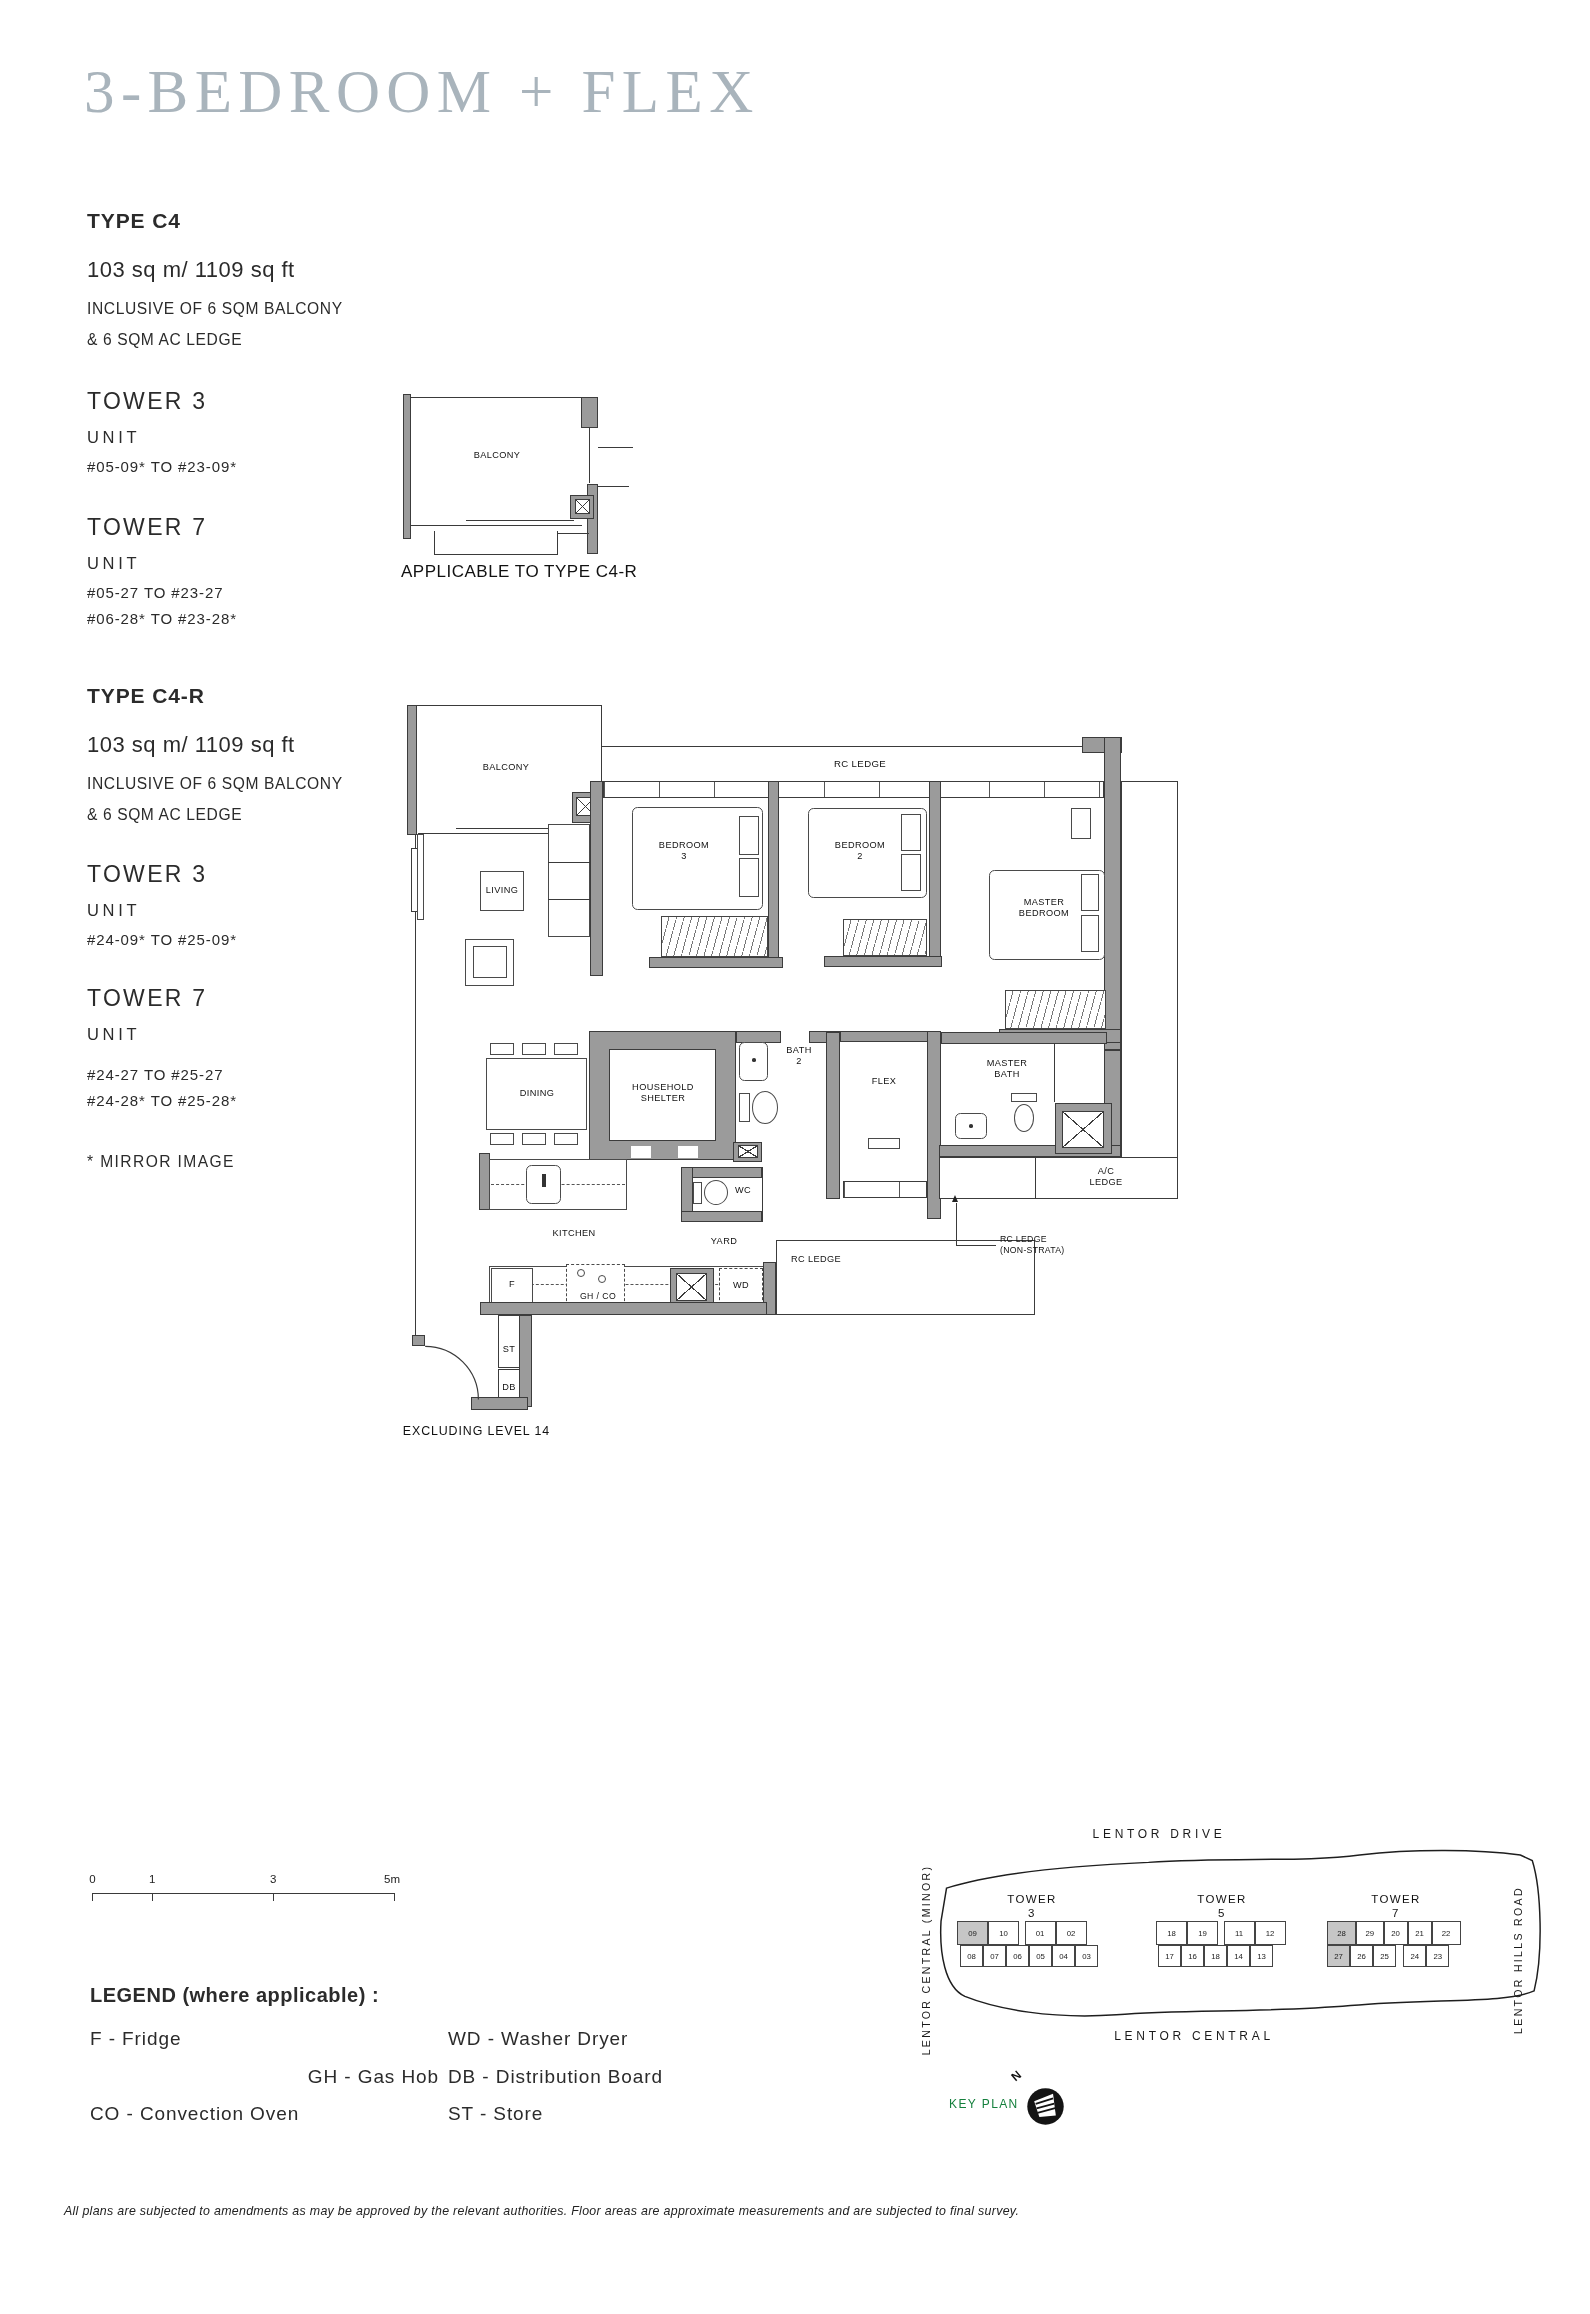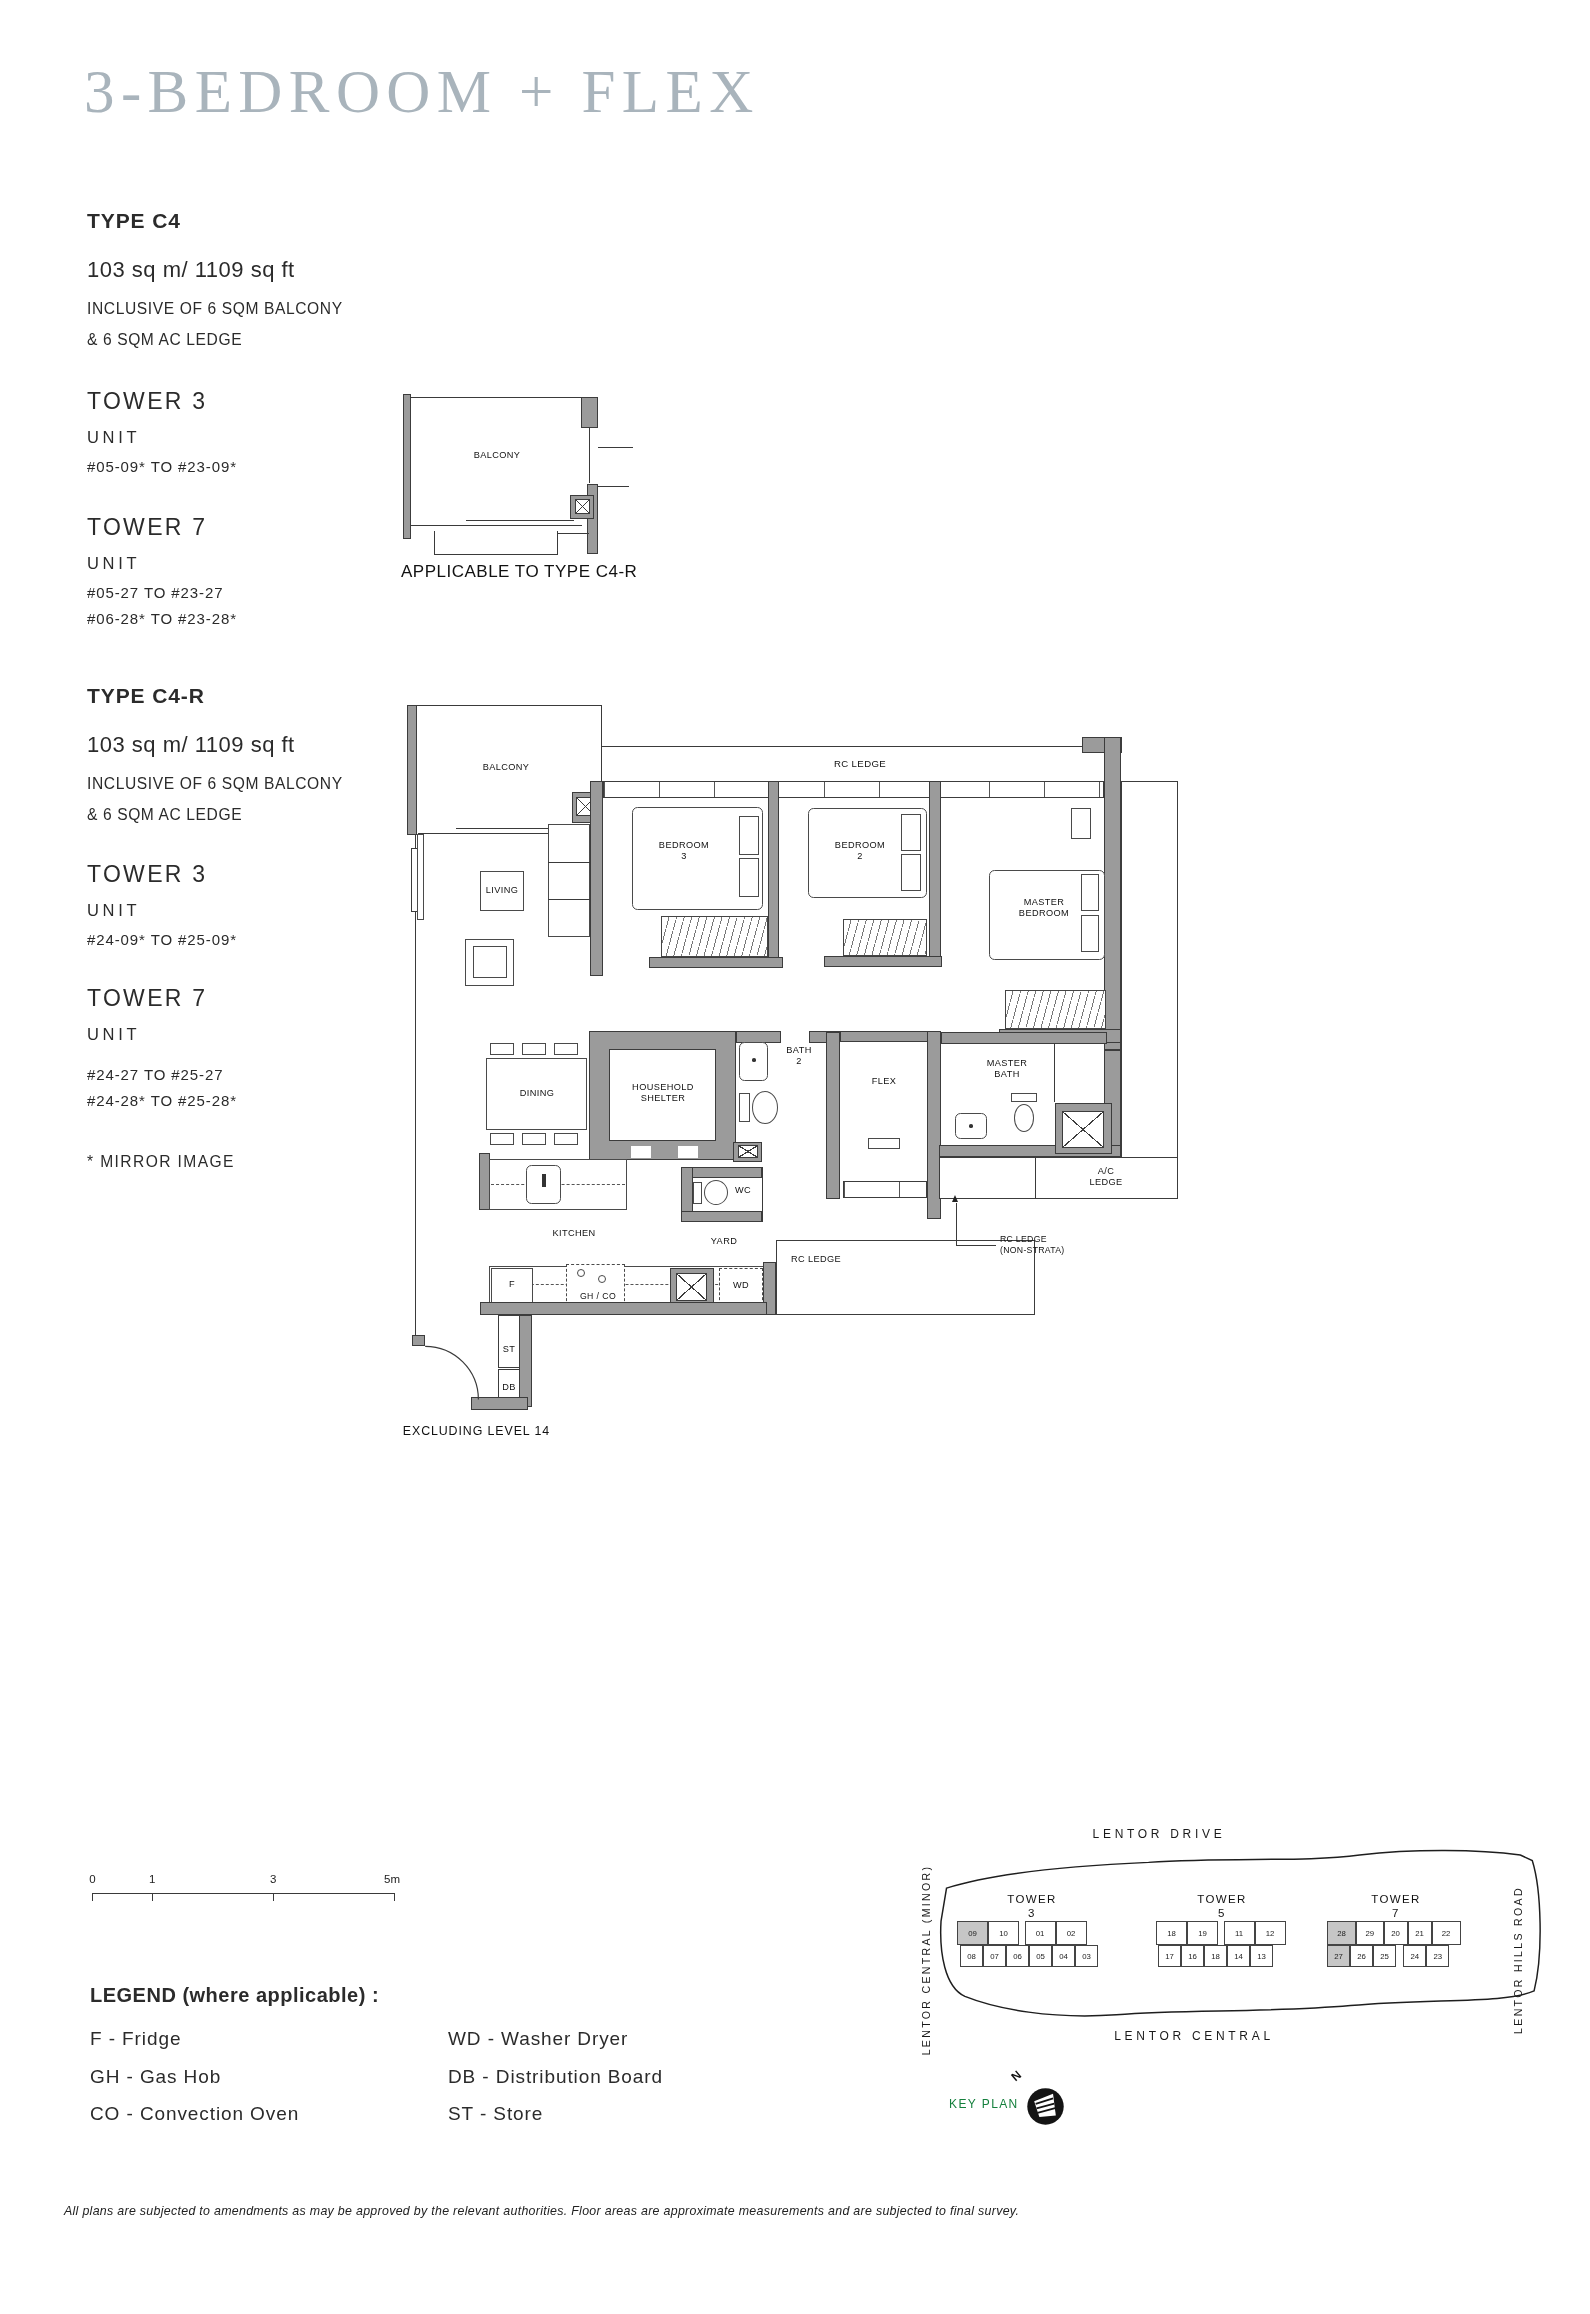--- a/index.html
+++ b/index.html
@@ -277,21 +277,21 @@
     <div class="lv" style="left:0;top:20px;height:8.3px;"></div>
     <div class="lv" style="left:60px;top:20px;height:8.3px;"></div>
     <div class="lv" style="left:181px;top:20px;height:8.3px;"></div>
     <div class="lv" style="left:302px;top:20px;height:8.3px;"></div>
   </div>
 
   <div class="abs" style="left:90px;top:1984px;">
     <div class="leg-h">LEGEND (where applicable) :</div>
     <div class="abs" style="left:0;top:44px;width:349px;">
       <div class="leg-i" style="margin-top:0;">F - Fridge</div>
-      <div class="leg-i" style="margin-top:15.6px;">GH - Gas Hob</div>
+      <div class="leg-i" style="margin-top:15.6px;text-align:right;">GH - Gas Hob</div>
       <div class="leg-i" style="margin-top:15.6px;">CO - Convection Oven</div>
     </div>
     <div class="abs" style="left:358px;top:44px;width:349px;">
       <div class="leg-i" style="margin-top:0;">WD - Washer Dryer</div>
       <div class="leg-i" style="margin-top:15.6px;">DB - Distribution Board</div>
       <div class="leg-i" style="margin-top:15.6px;">ST - Store</div>
     </div>
   </div>
 
   <div class="abs" style="left:905px;top:1816px;width:686px;height:386px;">

